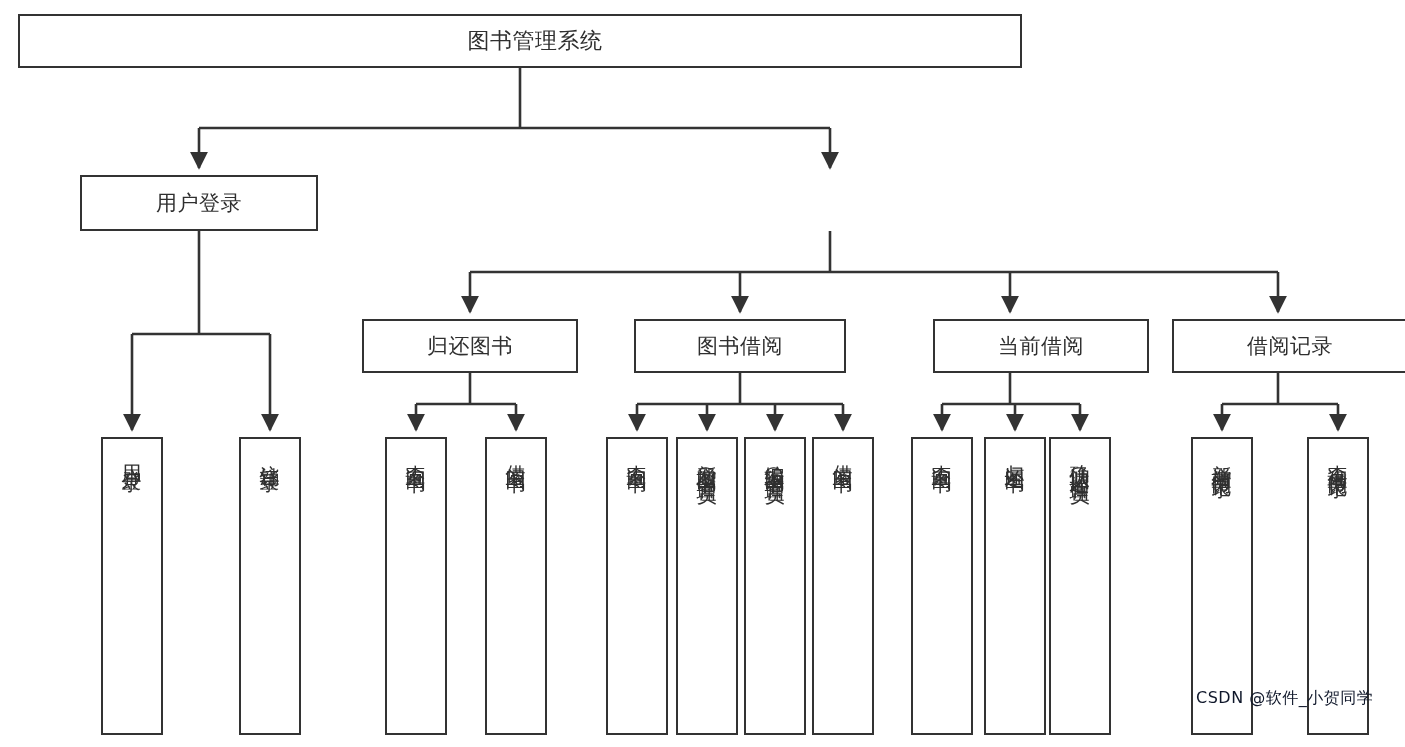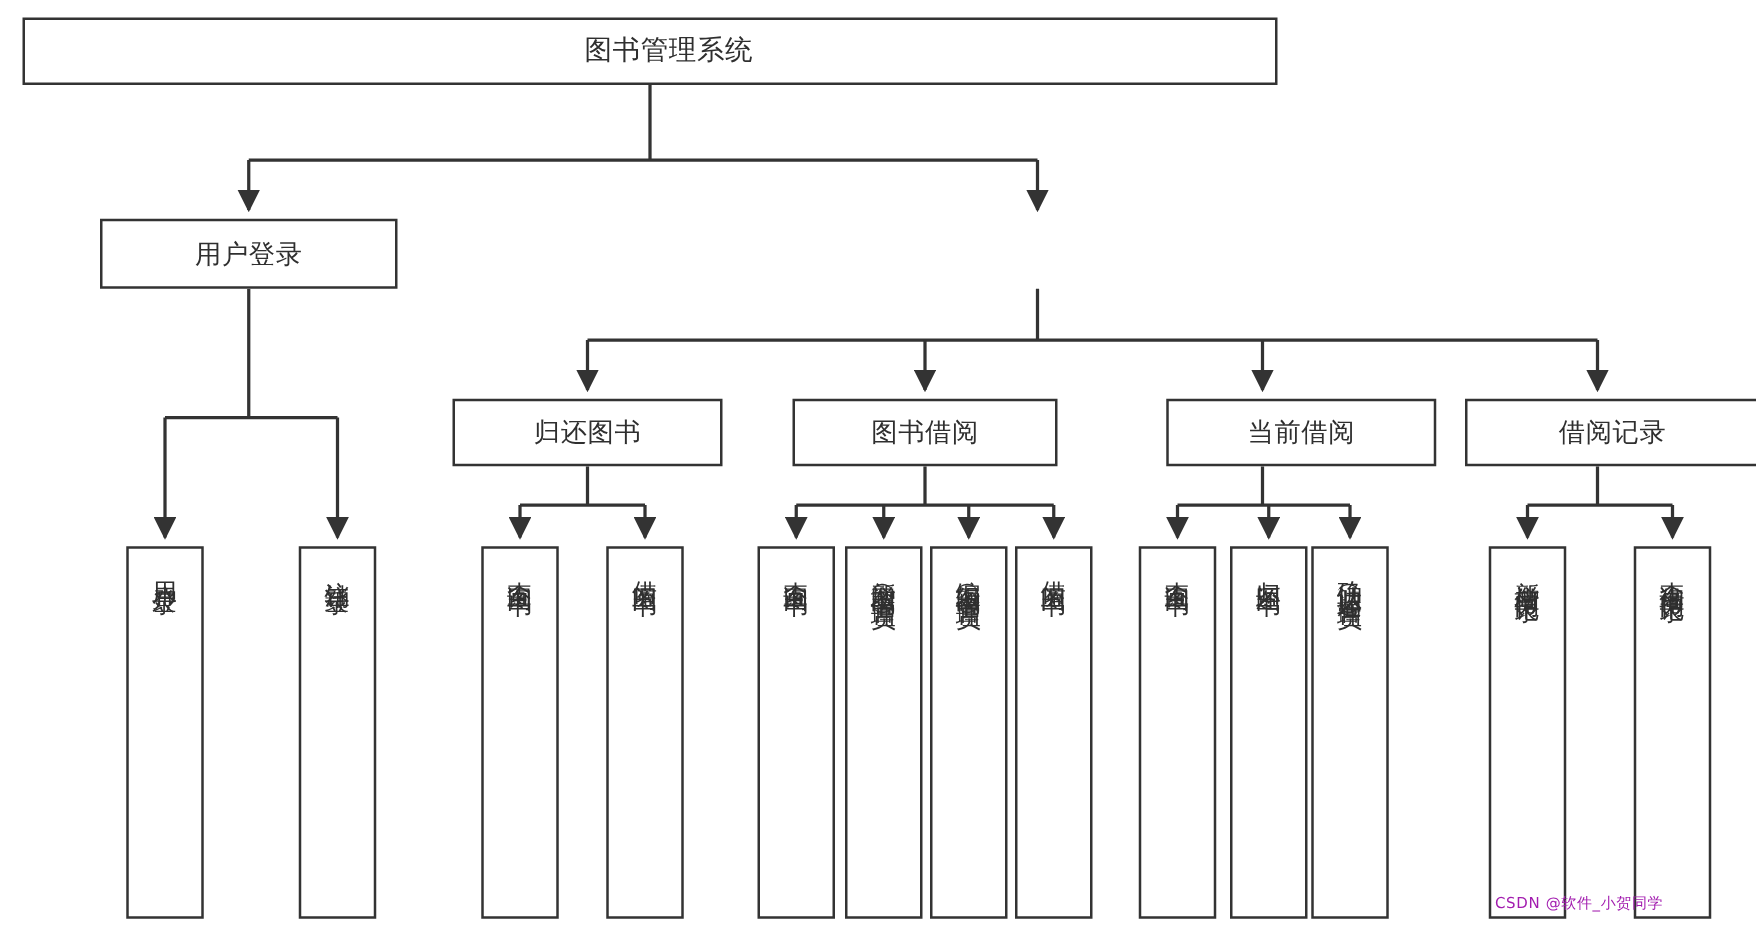--- a/index.html
+++ b/index.html
@@ -55,23 +55,23 @@
     white-space: normal;
     letter-spacing: 3px;
     font-size: 20px;
     line-height: 1;
     max-height: 100%;
   }
   .node.root .node-label { font-size: 22px; }
   #watermark {
     position: absolute;
     left: 1196px;
-    top: 714px;
-    font-size: 12px;
-    color: #a21caf;
+    top: 688px;
+    font-size: 16px;
+    color: #0f172a;
     letter-spacing: 0.5px;
     white-space: nowrap;
     pointer-events: none;
   }
 </style>
 </head>
 <body>
 
 <div id="diagram-root">
 

